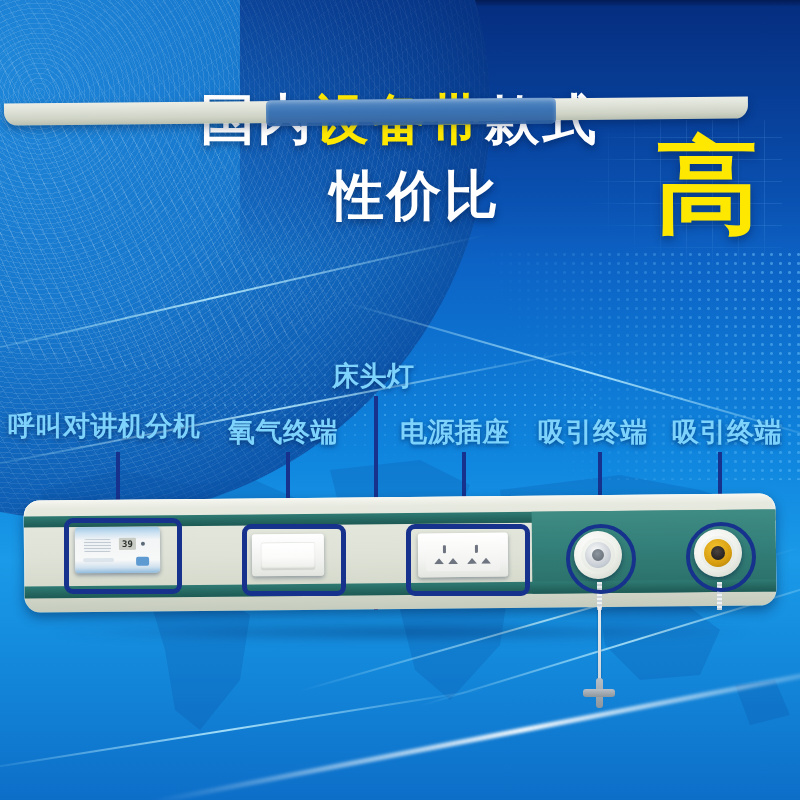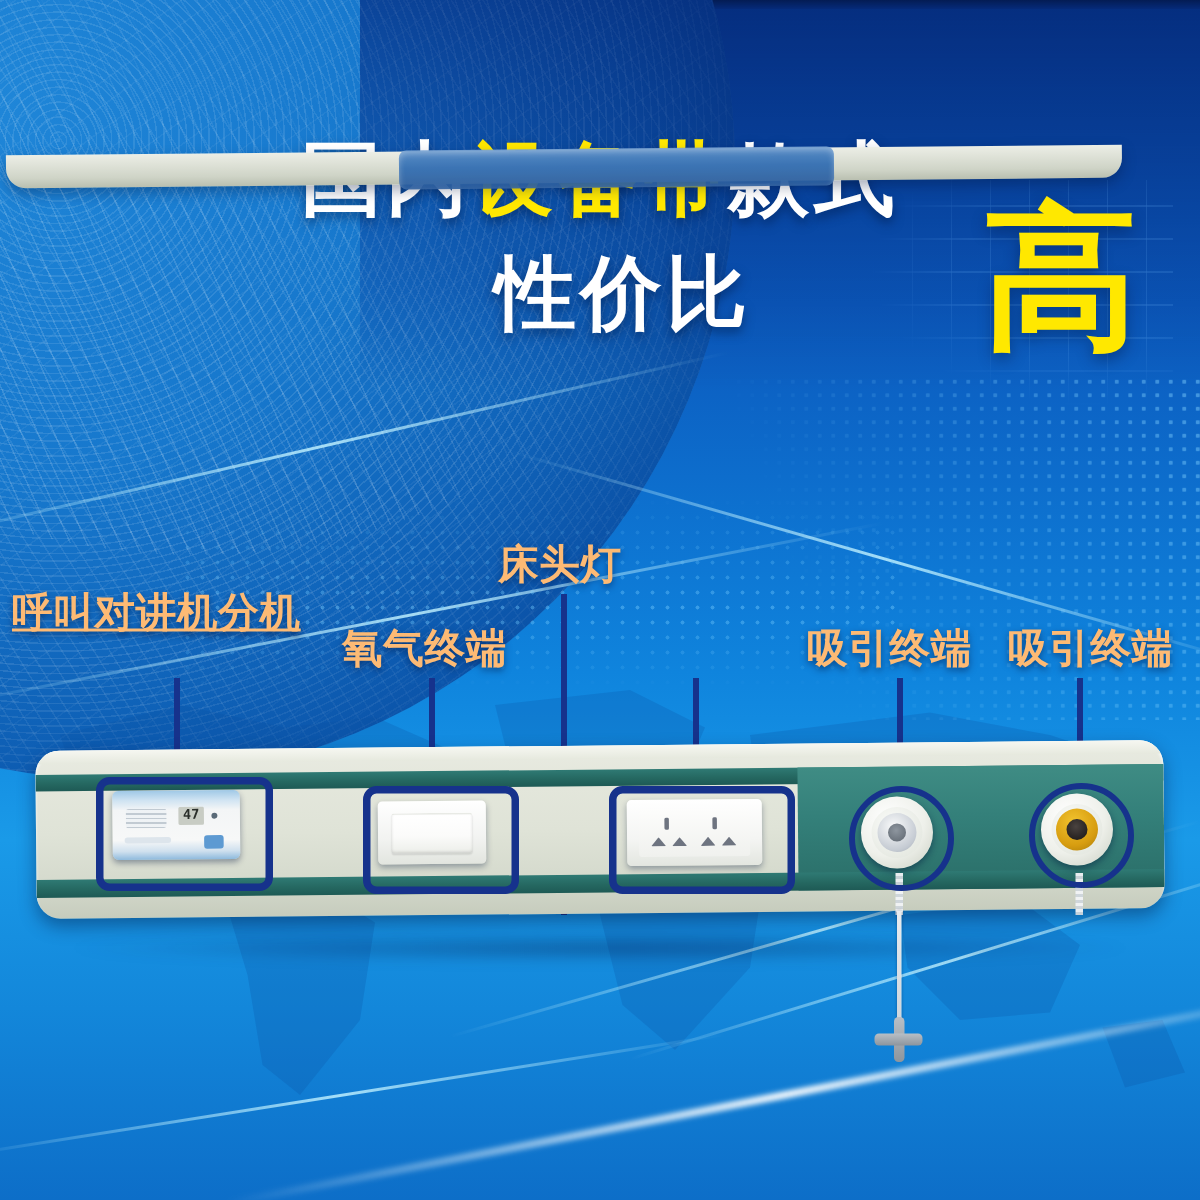--- a/index.html
+++ b/index.html
@@ -113,21 +113,21 @@
     text-shadow:0 3px 7px rgba(2,25,70,.55);
   }
   .hl-big{
     position:absolute;left:655px;top:134px;
     font-size:104px;line-height:104px;font-weight:bold;color:#ffe800;
     text-shadow:0 4px 10px rgba(2,25,70,.45);
   }
 
   
   .callout{
-    position:absolute;font-weight:bold;color:#fdba74;white-space:nowrap;
+    position:absolute;font-weight:bold;color:#7dd3fc;white-space:nowrap;
     text-shadow:0 2px 5px rgba(2,30,80,.6);font-size:27px;letter-spacing:.5px;
   }
 
   
   .lead{position:absolute;background:#16328c;}
   .lead-v{width:4px;}
   .ring{
     position:absolute;border:4px solid #16328c;border-radius:50%;background:transparent;
   }
   .hibox{
@@ -288,23 +288,24 @@
   <div class="dots2"></div>
 
   <div class="headline">
     <div class="hl-row1">
       <span class="w">国内</span><span class="y">设备带</span><span class="w">款式</span>
     </div>
     <div class="hl-row2">性价比</div>
     <div class="hl-big">高</div>
   </div>
 
-  <div class="callout" style="left:8px;top:390px;text-decoration:underline;">呼叫对讲机分机</div>
+  <div class="callout" style="left:8px;top:408px;">呼叫对讲机分机</div>
   <div class="callout" style="left:228px;top:414px;">氧气终端</div>
   <div class="callout" style="left:332px;top:358px;">床头灯</div>
+  <div class="callout" style="left:400px;top:414px;">电源插座</div>
   <div class="callout" style="left:538px;top:414px;">吸引终端</div>
   <div class="callout" style="left:672px;top:414px;">吸引终端</div>
 
   <div class="lead lead-v" style="left:116px;top:452px;height:76px;"></div>
   <div class="lead lead-v" style="left:286px;top:452px;height:82px;"></div>
   <div class="lead lead-v" style="left:374px;top:396px;height:214px;"></div>
   <div class="lead lead-v" style="left:462px;top:452px;height:80px;"></div>
   <div class="lead lead-v" style="left:598px;top:452px;height:76px;"></div>
   <div class="lead lead-v" style="left:718px;top:452px;height:74px;"></div>
 
@@ -317,21 +318,21 @@
       <div class="teal-field" style="left:508px;width:244px;"></div>
       <div class="stripe bot"></div>
     </div>
   </div>
   <div class="panel-bottom-rail"></div>
   <div class="light-diffuser"></div>
 
   <div class="intercom">
     <div class="ic-grille"></div>
     <div class="ic-slot"></div>
-    <div class="ic-disp">47</div>
+    <div class="ic-disp">39</div>
     <div class="ic-led"></div>
     <div class="ic-btn"></div>
   </div>
 
   <div class="switch">
     <div class="rocker"></div>
   </div>
 
   <div class="socket">
     <div class="face">

